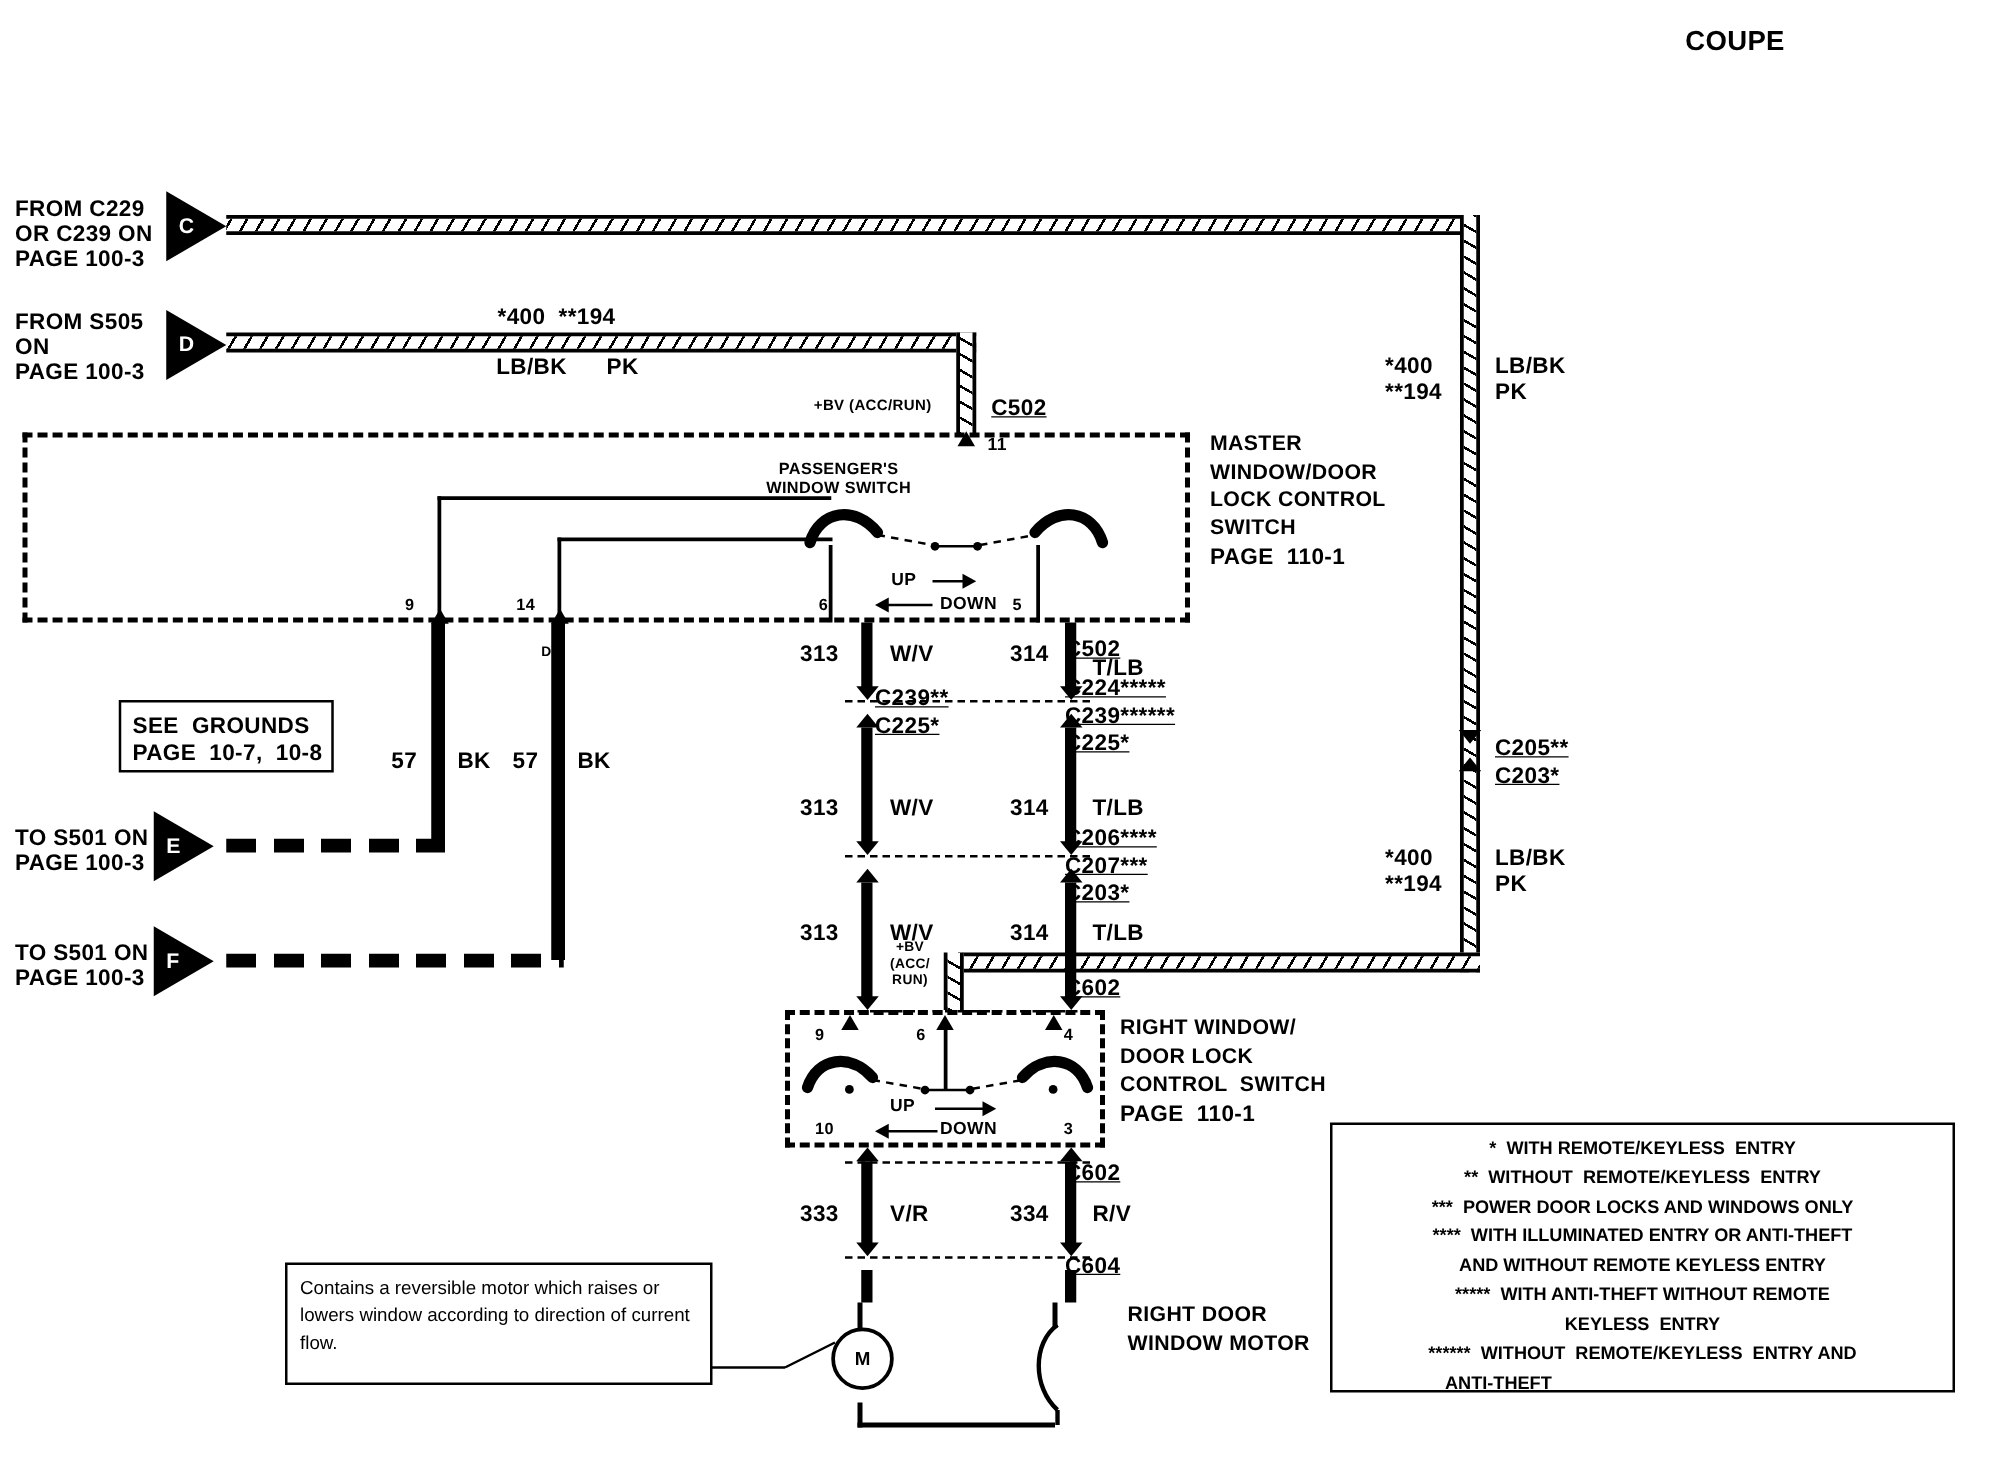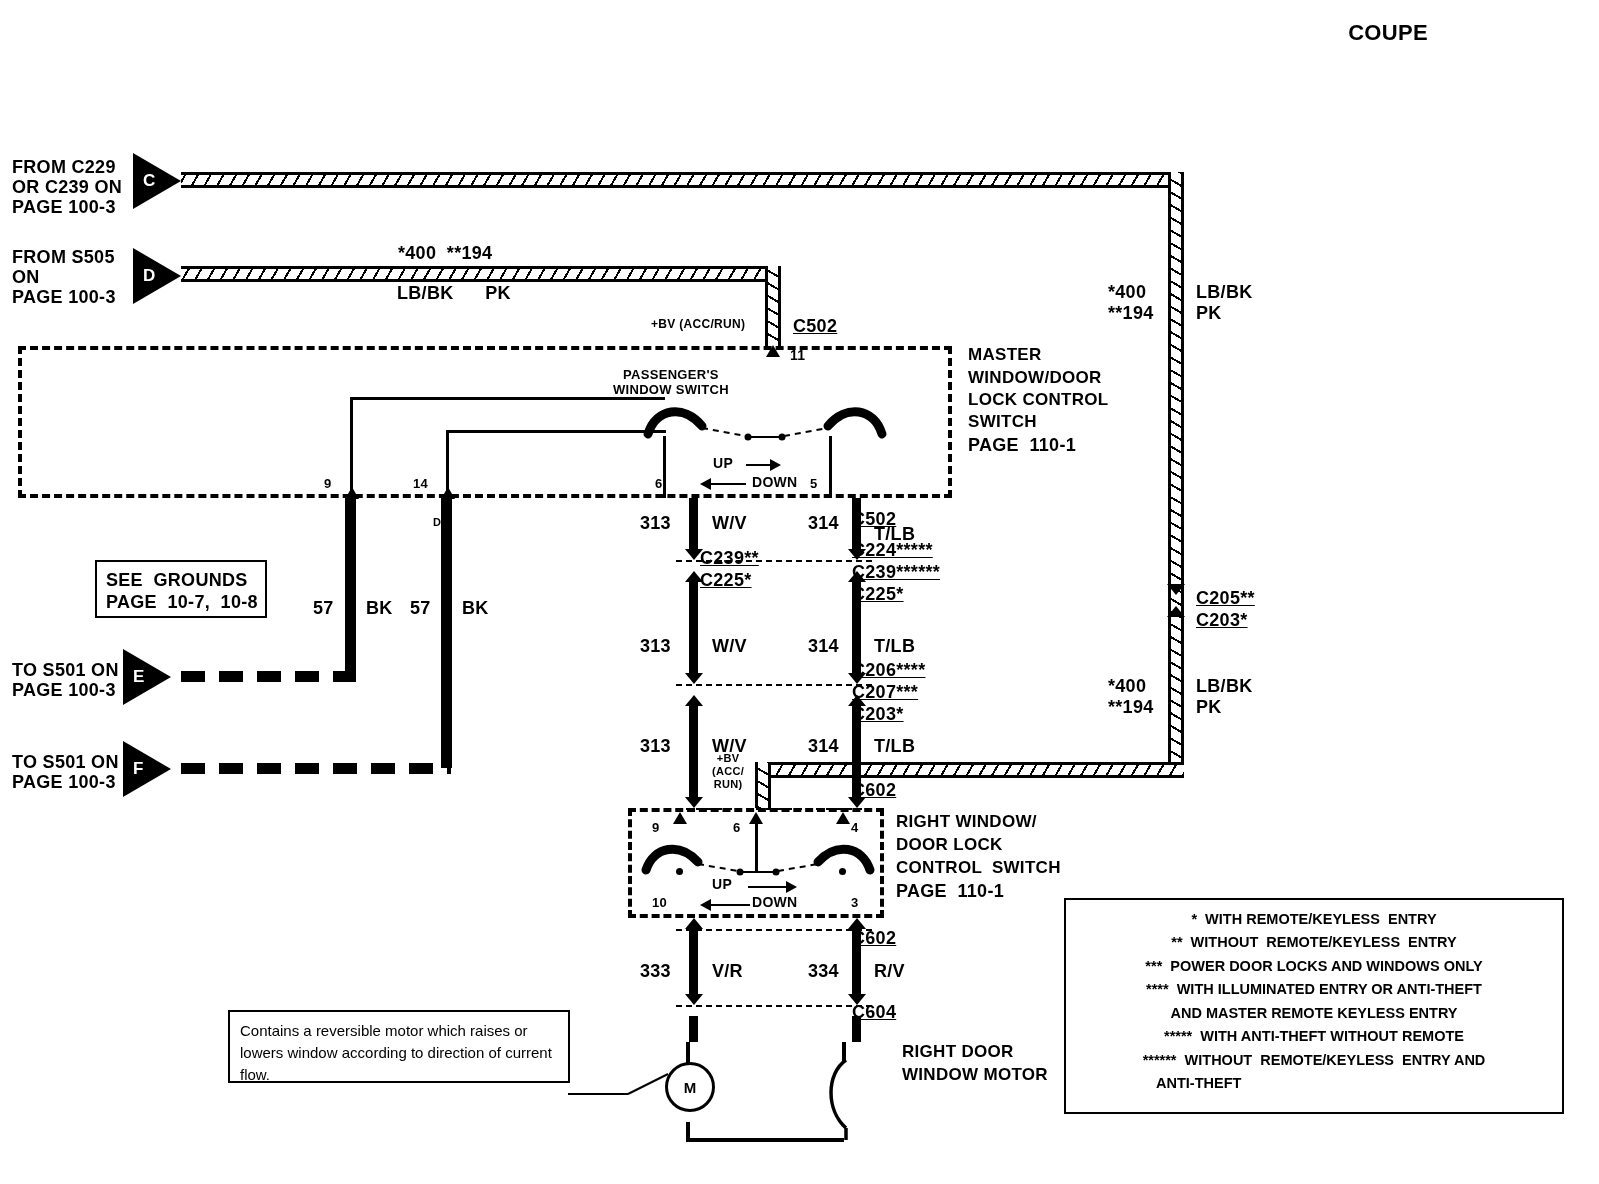--- a/index.html
+++ b/index.html
@@ -426,32 +426,33 @@
   <div class="ln" style="left:686px; top:1138px; width:158px; height:4px;"></div>
   <div class="ln" style="left:842px; top:1042px; width:4px; height:20px;"></div>
   <svg class="sw" style="left:820px; top:1058px; width:44px; height:84px;">
     <path d="M 26,2 C 6,16 6,52 26,70" stroke="#000" stroke-width="3.5" fill="none"></path>
     <line x1="26" y1="70" x2="26" y2="82" stroke="#000" stroke-width="3.5"></line>
   </svg>
 
   <div class="txt f17" style="left:902px; top:1042px;">RIGHT DOOR</div>
   <div class="txt f17" style="left:902px; top:1065px;">WINDOW MOTOR</div>
 
-  <div class="callout" style="left:228px; top:1010px; width:342px; height:73px;">
+  <div class="callout" style="left:228px; top:1010px; width:342px; height:98px;">
     <span>Contains a reversible motor which raises or lowers window according to direction of current flow.</span>
   </div>
   <svg class="sw" style="left:568px; top:1058px; width:105px; height:40px;">
     <line x1="0" y1="36" x2="60" y2="36" stroke="#000" stroke-width="2"></line>
     <line x1="60" y1="36" x2="100" y2="16" stroke="#000" stroke-width="2"></line>
   </svg>
 
   <div class="legendbox" style="left:1064px; top:898px; width:500px; height:216px;">
     <div class="legendline ctr">*  WITH REMOTE/KEYLESS  ENTRY</div>
     <div class="legendline ctr">**  WITHOUT  REMOTE/KEYLESS  ENTRY</div>
     <div class="legendline ctr">***  POWER DOOR LOCKS AND WINDOWS ONLY</div>
     <div class="legendline ctr">****  WITH ILLUMINATED ENTRY OR ANTI-THEFT</div>
-    <div class="legendline ctr">AND MASTER REMOTE KEYLESS ENTRY</div>
+    <div class="legendline ctr">AND WITHOUT REMOTE KEYLESS ENTRY</div>
     <div class="legendline ctr">*****  WITH ANTI-THEFT WITHOUT REMOTE</div>
+    <div class="legendline ctr">KEYLESS  ENTRY</div>
     <div class="legendline ctr">******  WITHOUT  REMOTE/KEYLESS  ENTRY AND</div>
     <div class="legendline" style="padding-left:80px;">ANTI-THEFT</div>
   </div>
 
 </div>
 
 </body></html>

